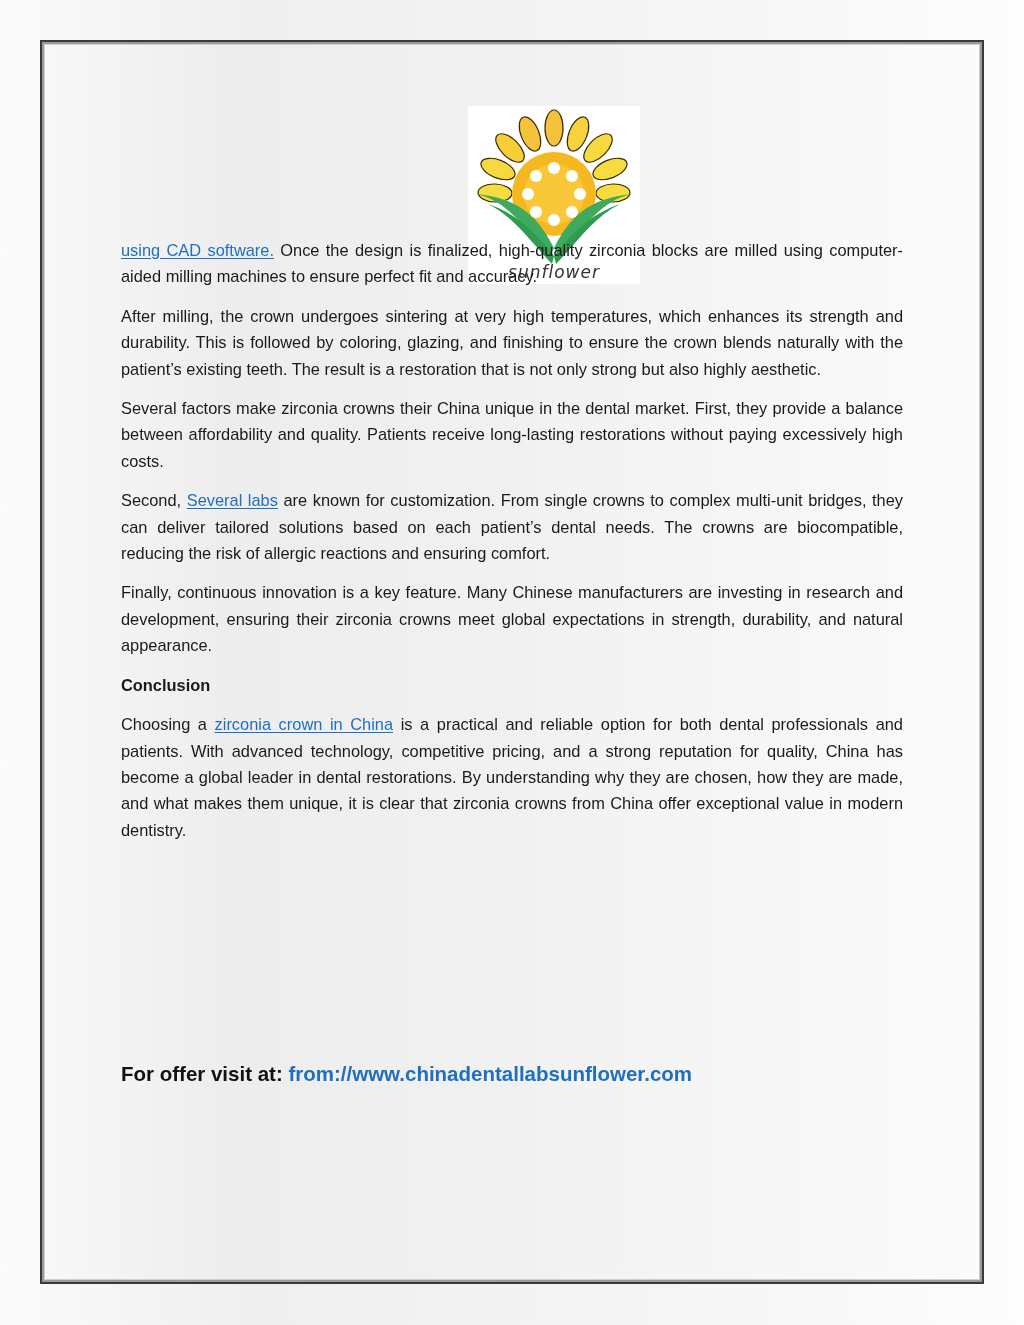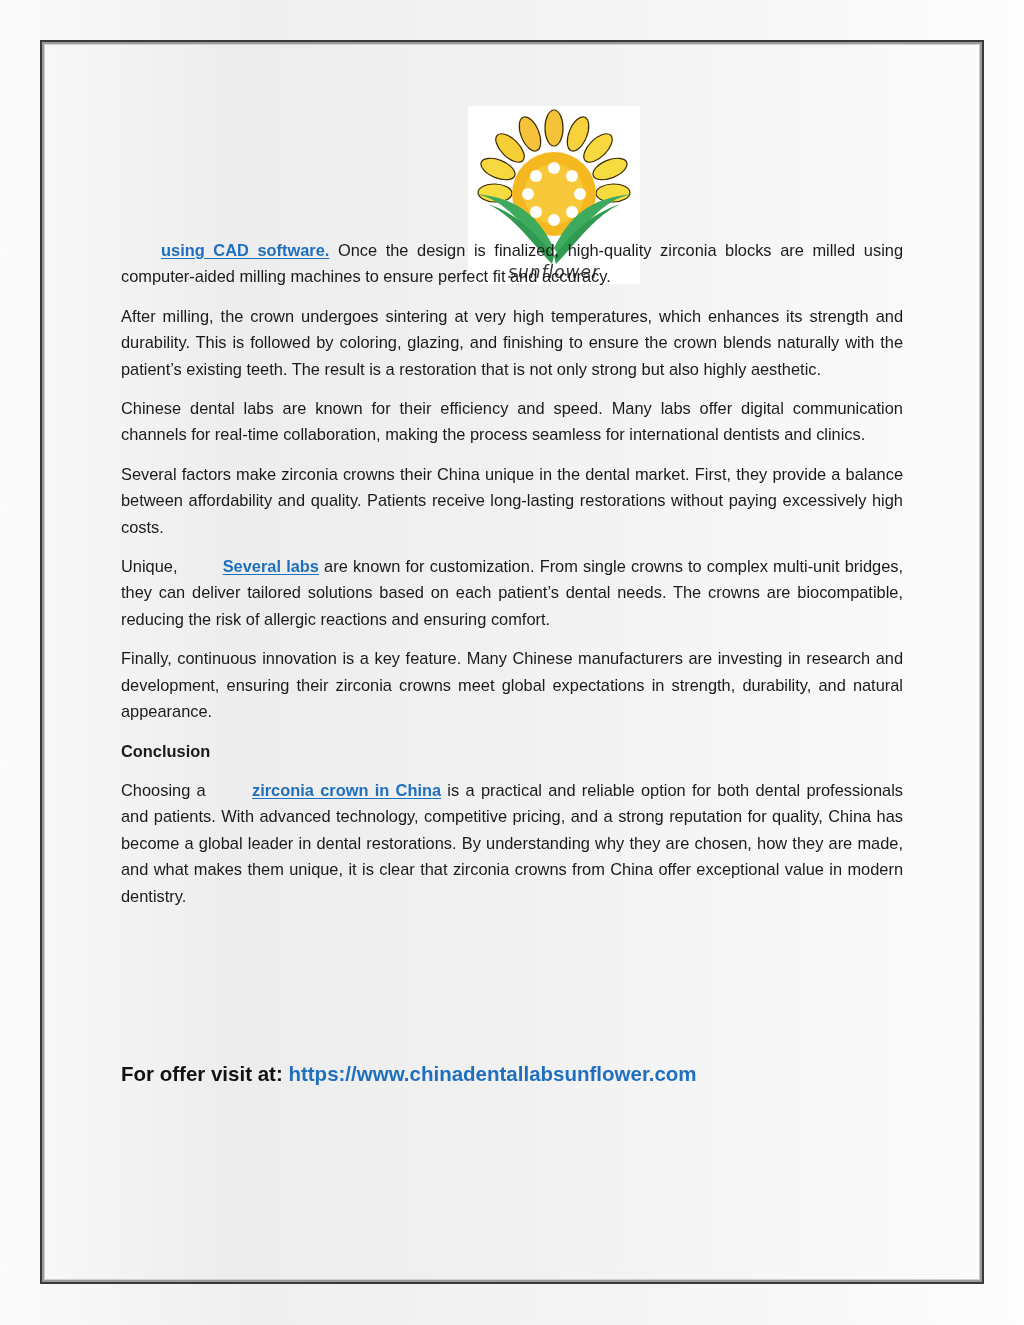--- a/index.html
+++ b/index.html
@@ -18,23 +18,22 @@
       position: absolute; left: 426px; top: 64px; width: 172px; height: 178px;
       background: #ffffff;
     }
     .content {
       position: absolute; left: 121px; top: 237px; width: 782px;
       color: #1a1a1a; font-size: 16.4px; line-height: 26.4px;
     }
     .content p { margin: 0 0 13px 0; text-align: justify; }
     .content p.heading { font-weight: bold; margin-bottom: 13px; }
     a.link {
-      color: #1f6fbf; font-weight: bold; text-decoration: underline;
+      color: #1f6fbf; font-weight: normal; text-decoration: underline;
       text-underline-offset: 2px;
-      margin-left: 40px;
     }
     .visit {
       position: absolute; left: 121px; top: 1062px;
       font-size: 20.5px; font-weight: bold; color: #111;
     }
     .visit a { color: #1f6fbf; text-decoration: none; }
   </style>
 </head>
 <body>
 
@@ -73,28 +72,27 @@
       <path d="M152 98 C 127 110, 110 135, 88 158 L 86 150 C 104 128, 122 108, 152 98 Z" fill="#2f9a50"></path>
     </svg>
     <div style="position:absolute; left:0; right:0; top:156px; text-align:center; font-style:italic; font-size:17px; color:#333; letter-spacing:1px; font-family:'DejaVu Sans', sans-serif;">sunflower</div>
   </div>
 
   <div class="content" style="left:79px; top:195px;">
     <p>
       <a class="link">using CAD software.</a><span> Once the design is finalized, high-quality zirconia blocks are milled using computer-aided milling machines to ensure perfect fit and accuracy.</span>
     </p>
     <p>After milling, the crown undergoes sintering at very high temperatures, which enhances its strength and durability. This is followed by coloring, glazing, and finishing to ensure the crown blends naturally with the patient’s existing teeth. The result is a restoration that is not only strong but also highly aesthetic.</p>
-    <p>Chinese dental labs are known for their efficiency and speed. Many labs offer digital communication channels for real-time collaboration, making the process seamless for international dentists and clinics.</p>
     <p>Several factors make zirconia crowns their China unique in the dental market. First, they provide a balance between affordability and quality. Patients receive long-lasting restorations without paying excessively high costs.</p>
     <p>
-      <span>Unique, </span><a class="link">Several labs</a><span> are known for customization. From single crowns to complex multi-unit bridges, they can deliver tailored solutions based on each patient’s dental needs. The crowns are biocompatible, reducing the risk of allergic reactions and ensuring comfort.</span>
+      <span>Second, </span><a class="link">Several labs</a><span> are known for customization. From single crowns to complex multi-unit bridges, they can deliver tailored solutions based on each patient’s dental needs. The crowns are biocompatible, reducing the risk of allergic reactions and ensuring comfort.</span>
     </p>
     <p>Finally, continuous innovation is a key feature. Many Chinese manufacturers are investing in research and development, ensuring their zirconia crowns meet global expectations in strength, durability, and natural appearance.</p>
     <p class="heading">Conclusion</p>
     <p>
       <span>Choosing a </span><a class="link">zirconia crown in China</a><span> is a practical and reliable option for both dental professionals and patients. With advanced technology, competitive pricing, and a strong reputation for quality, China has become a global leader in dental restorations. By understanding why they are chosen, how they are made, and what makes them unique, it is clear that zirconia crowns from China offer exceptional value in modern dentistry.</span>
     </p>
   </div>
 
   <div class="visit" style="left:79px; top:1020px;">
-    <span>For offer visit at: </span><a>https://www.chinadentallabsunflower.com</a>
+    <span>For offer visit at: </span><a>from://www.chinadentallabsunflower.com</a>
   </div>
 </div>
 
 </body></html>

